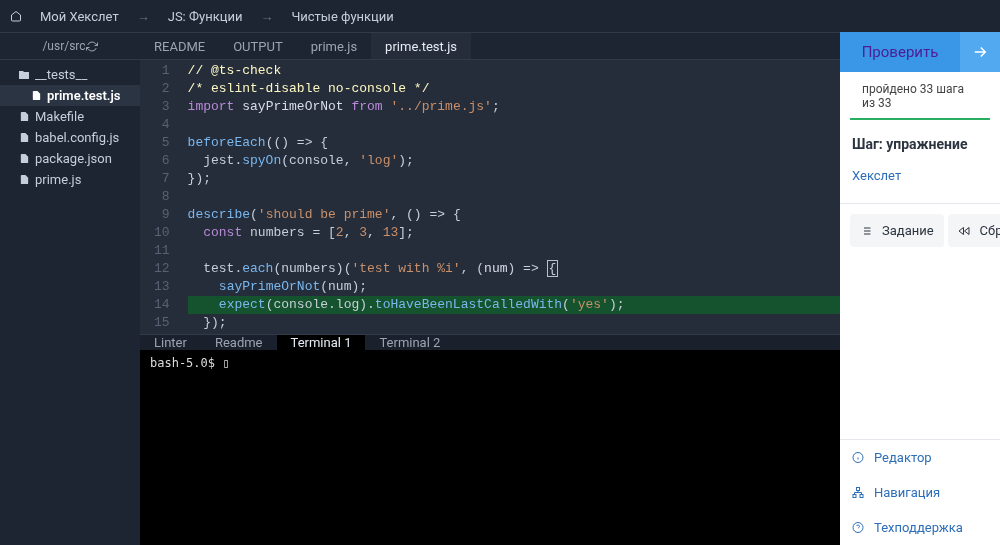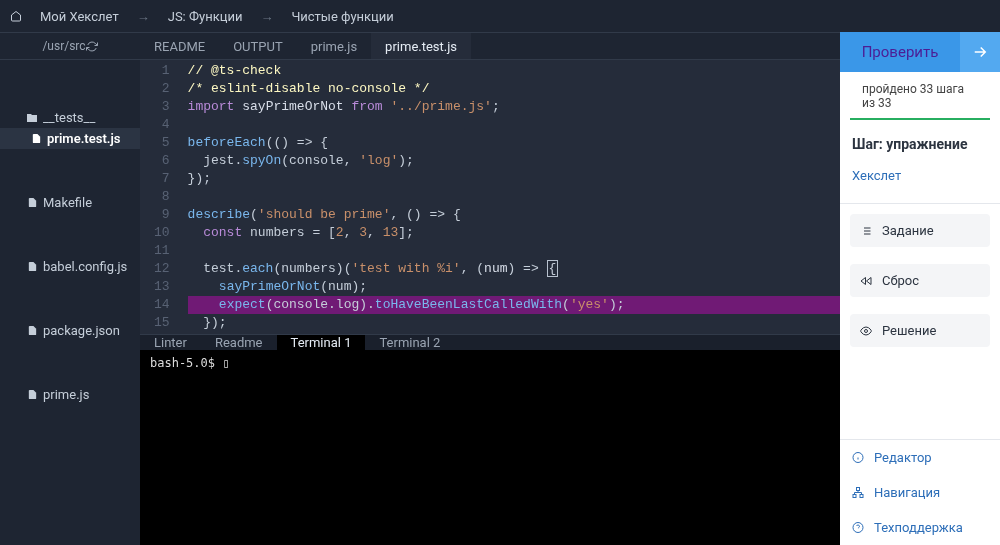--- a/index.html
+++ b/index.html
@@ -5,53 +5,53 @@
 * { box-sizing: border-box; margin: 0; padding: 0; }
 body { font-family: -apple-system, BlinkMacSystemFont, "Segoe UI", Roboto, sans-serif; font-size: 13px; background: #1e2532; color: #c5ced9; width: 1000px; height: 545px; overflow: hidden; display: flex; flex-direction: column; }
 .topbar { height: 32px; background: #1e2532; display: flex; align-items: center; padding: 0 10px; gap: 18px; color: #b8c2cf; font-size: 13px; }
 .topbar .crumb { color: #c5ced9; }
 .topbar .sep { color: #6b7684; }
 .main { flex: 1; display: flex; min-height: 0; }
 .left { width: 140px; background: #1e2532; display: flex; flex-direction: column; }
 .pathbar { height: 28px; background: #1e2532; border-top: 1px solid #313a49; border-bottom: 1px solid #313a49; display: flex; align-items: center; justify-content: center; padding: 0 8px; color: #9aa4b2; font-size: 12px; }
 .tree { padding: 4px 0; font-size: 13px; }
 .tree-item { display: flex; align-items: center; gap: 5px; padding: 3px 8px; cursor: pointer; }
-.tree-item.indent1 { padding-left: 26px; margin-top: 43px; }
+.tree-item.indent1 { padding-left: 18px; }
 .tree-item.indent2 { padding-left: 30px; }
 .tree-item.active { background: #2b3443; color: #fff; font-weight: 600; }
 .ico { width: 12px; height: 12px; display: inline-flex; align-items: center; justify-content: center; flex-shrink: 0; }
 .center { flex: 1; display: flex; flex-direction: column; min-width: 0; background: #252c3a; }
 .tabs { height: 28px; background: #1e2532; display: flex; align-items: stretch; border-top: 1px solid #313a49; border-bottom: 1px solid #313a49; }
 .tab { padding: 6px 14px; color: #9aa4b2; cursor: pointer; font-size: 13px; display: flex; align-items: center; }
 .tab.active { background: #252c3a; color: #e5ecf4; }
 .editor { flex: 1; display: flex; font-family: "SFMono-Regular", Consolas, "Liberation Mono", Menlo, monospace; font-size: 13px; line-height: 18px; overflow: hidden; min-height: 0; }
 .gutter { background: #252c3a; color: #586274; text-align: right; padding: 2px 10px 0 14px; user-select: none; }
 .code { flex: 1; padding: 2px 0 0 8px; white-space: pre; overflow: hidden; background: #252c3a; color: #c5ced9; }
 .c-cmt { color: #fef9c3; }
 .c-kw { color: #b98bd9; }
 .c-fn { color: #7ab7ed; }
 .c-str { color: #c9906a; }
 .c-id { color: #d8dee9; }
 .c-num { color: #c9906a; }
 .cursor-box { border: 1px solid #b8c2cf; padding: 0 1px; }
-.hl-line { background: #701a75; display: inline-block; width: 100%; }
+.hl-line { background: #14532d; display: inline-block; width: 100%; }
 .bottom-tabs { height: 16px; background: #1a202c; display: flex; align-items: stretch; border-top: 1px solid #313a49; }
 .bottom-tab { padding: 5px 14px; color: #9aa4b2; cursor: pointer; font-size: 13px; display: flex; align-items: center; }
 .bottom-tab.active { background: #000; color: #e5ecf4; }
 .terminal { height: 195px; background: #000; color: #ddd; font-family: "SFMono-Regular", Consolas, monospace; font-size: 12px; padding: 6px 10px; }
 .right { width: 160px; background: #fff; color: #2c3440; display: flex; flex-direction: column; font-size: 13px; }
 .check-bar { display: flex; height: 40px; }
 .check-btn { flex: 1; background: #3a97e8; color: #4c1d95; display: flex; align-items: center; justify-content: center; font-size: 15px; cursor: pointer; }
 .next-btn { width: 40px; background: #53a9f0; color: #fff; display: flex; align-items: center; justify-content: center; cursor: pointer; }
 .progress { padding: 10px 12px 8px; font-size: 12px; color: #444; border-bottom: 2px solid #27ae60; margin: 0 10px; }
 .step-title { padding: 16px 12px 10px; font-weight: 700; font-size: 14px; }
 .links { padding: 0 12px 14px; }
 .link { color: #2d6eb8; padding: 6px 0; cursor: pointer; }
 .divider { height: 1px; background: #e4e7ec; margin: 0 0 10px; }
-.action-list { padding: 0 10px; display: flex; flex-direction: column; gap: 17px; text-align: center; }
+.action-list { padding: 0 10px; display: flex; gap: 4px; text-align: center; }
 .action-card { background: #f4f5f7; border-radius: 4px; padding: 9px 10px; display: flex; align-items: center; gap: 10px; cursor: pointer; color: #2c3440; }
 .spacer { flex: 1; }
 .footer-links { padding: 10px 12px; display: flex; flex-direction: column; gap: 20px; border-top: 1px solid #e4e7ec; }
 .footer-link { color: #2d6eb8; display: flex; align-items: center; gap: 10px; cursor: pointer; }
 svg { display: block; }
 </style>
 </head>
 <body>
 
 <div class="topbar">

